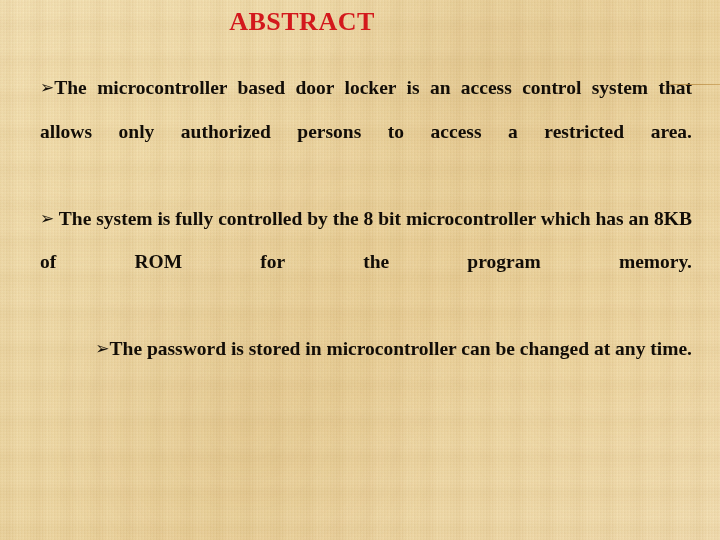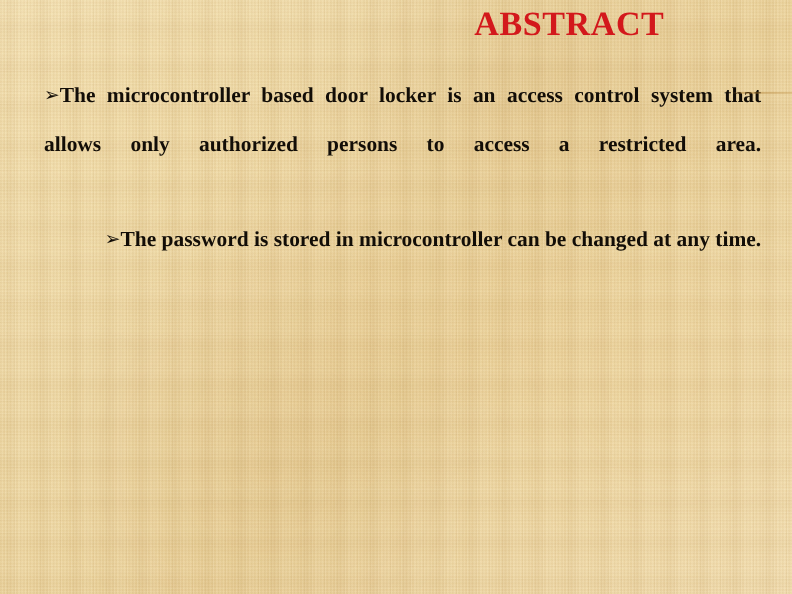--- a/index.html
+++ b/index.html
@@ -63,23 +63,23 @@
     mix-blend-mode: multiply;
     opacity: .55;
   }
   #slide > * { position: relative; z-index: 2; }
 
   #title {
     position: absolute;
     top: 7px;
     left: 0;
     width: 604px;
-    text-align: right;
+    text-align: center;
     color: #d3181c;
-    font-size: 31px;
+    font-size: 26px;
     font-weight: bold;
     letter-spacing: .5px;
     line-height: 30px;
     white-space: nowrap;
   }
 
   #body {
     position: absolute;
     left: 40px;
     top: 66px;
@@ -133,20 +133,21 @@
 <body>
 
 <div id="slide">
 
   <div id="title">ABSTRACT</div>
 
   <div id="body">
 
     <p class="para p1"><span class="bullet">➢</span><span class="bsp"></span><span>The microcontroller based door locker is an access control system that allows only authorized persons to access a restricted area.</span></p>
 
+    <p class="para p2"><span class="bullet">➢</span><span class="bsp"> </span><span>The system is fully controlled by the 8 bit microcontroller which has an 8KB of ROM for the program memory.</span></p>
 
     <p class="para p3 noj"><span class="bullet">➢</span><span class="bsp"></span><span>The password is stored in microcontroller can be changed at any time.</span></p>
 
 
   </div>
 
   <div id="edge-rule"></div>
 
 </div>
 

